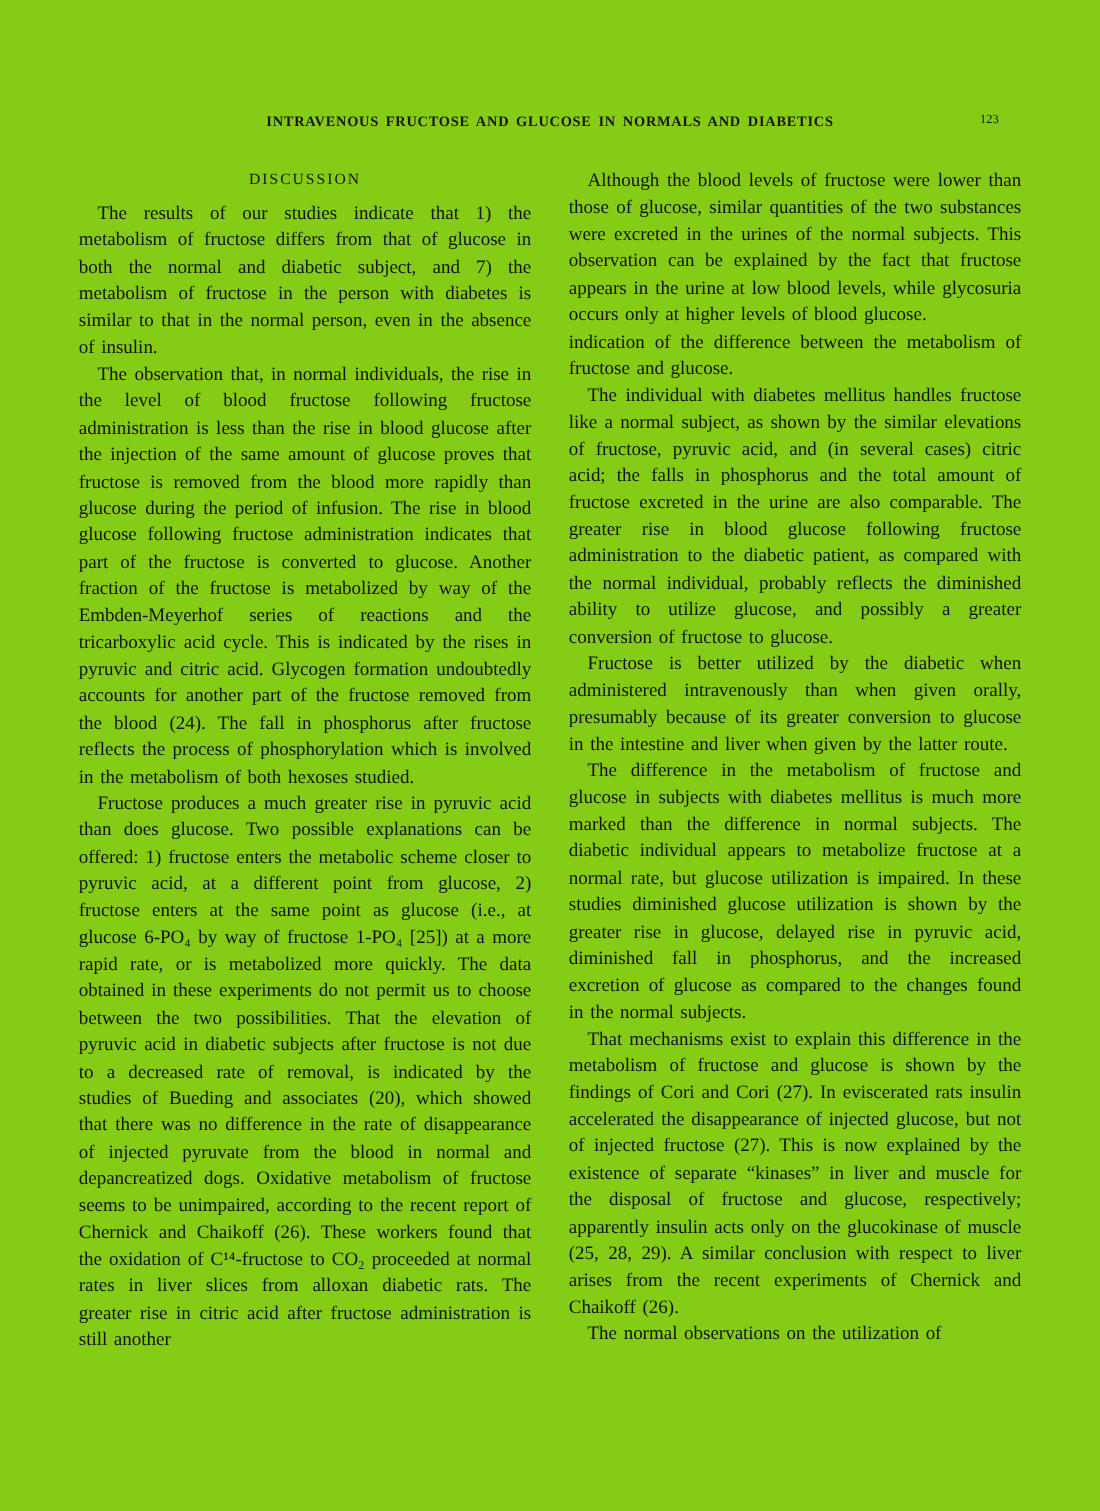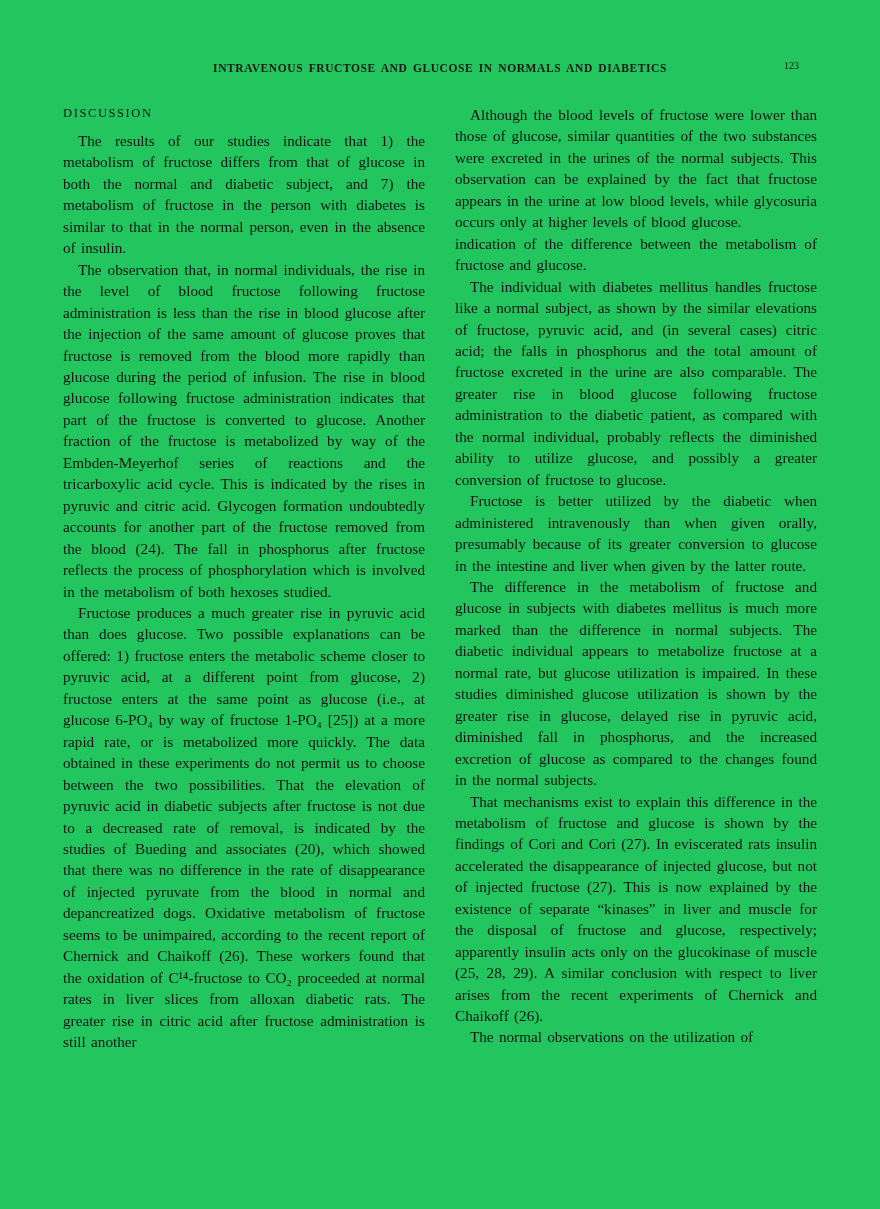--- a/index.html
+++ b/index.html
@@ -5,23 +5,23 @@
   html, body {
     margin: 0;
     padding: 0;
     background: #f6f5f1;
   }
   .page {
     position: relative;
     width: 880px;
     height: 1209px;
     margin: 0 auto;
-    background: #22c55e;
+    background: #84cc16;
     box-sizing: border-box;
-    padding: 62px 63px 20px 63px;
+    padding: 92px 63px 20px 63px;
     font-family: "Liberation Serif", "DejaVu Serif", serif;
     color: #151412;
     overflow: hidden;
   }
   .running-head {
     position: relative;
     height: 18px;
     margin-bottom: 24px;
   }
   .head-title {
@@ -44,21 +44,21 @@
   .columns {
     display: flex;
     gap: 30px;
   }
   .column {
     flex: 1 1 0;
     min-width: 0;
   }
   .section-heading {
     margin: 2px 0 9px 0;
-    text-align: left;
+    text-align: center;
     font-size: 12.5px;
     font-weight: 400;
     letter-spacing: 1.6px;
     color: #181714;
   }
   .para {
     margin: 0;
     font-size: 15.2px;
     line-height: 21.45px;
     text-align: justify;

